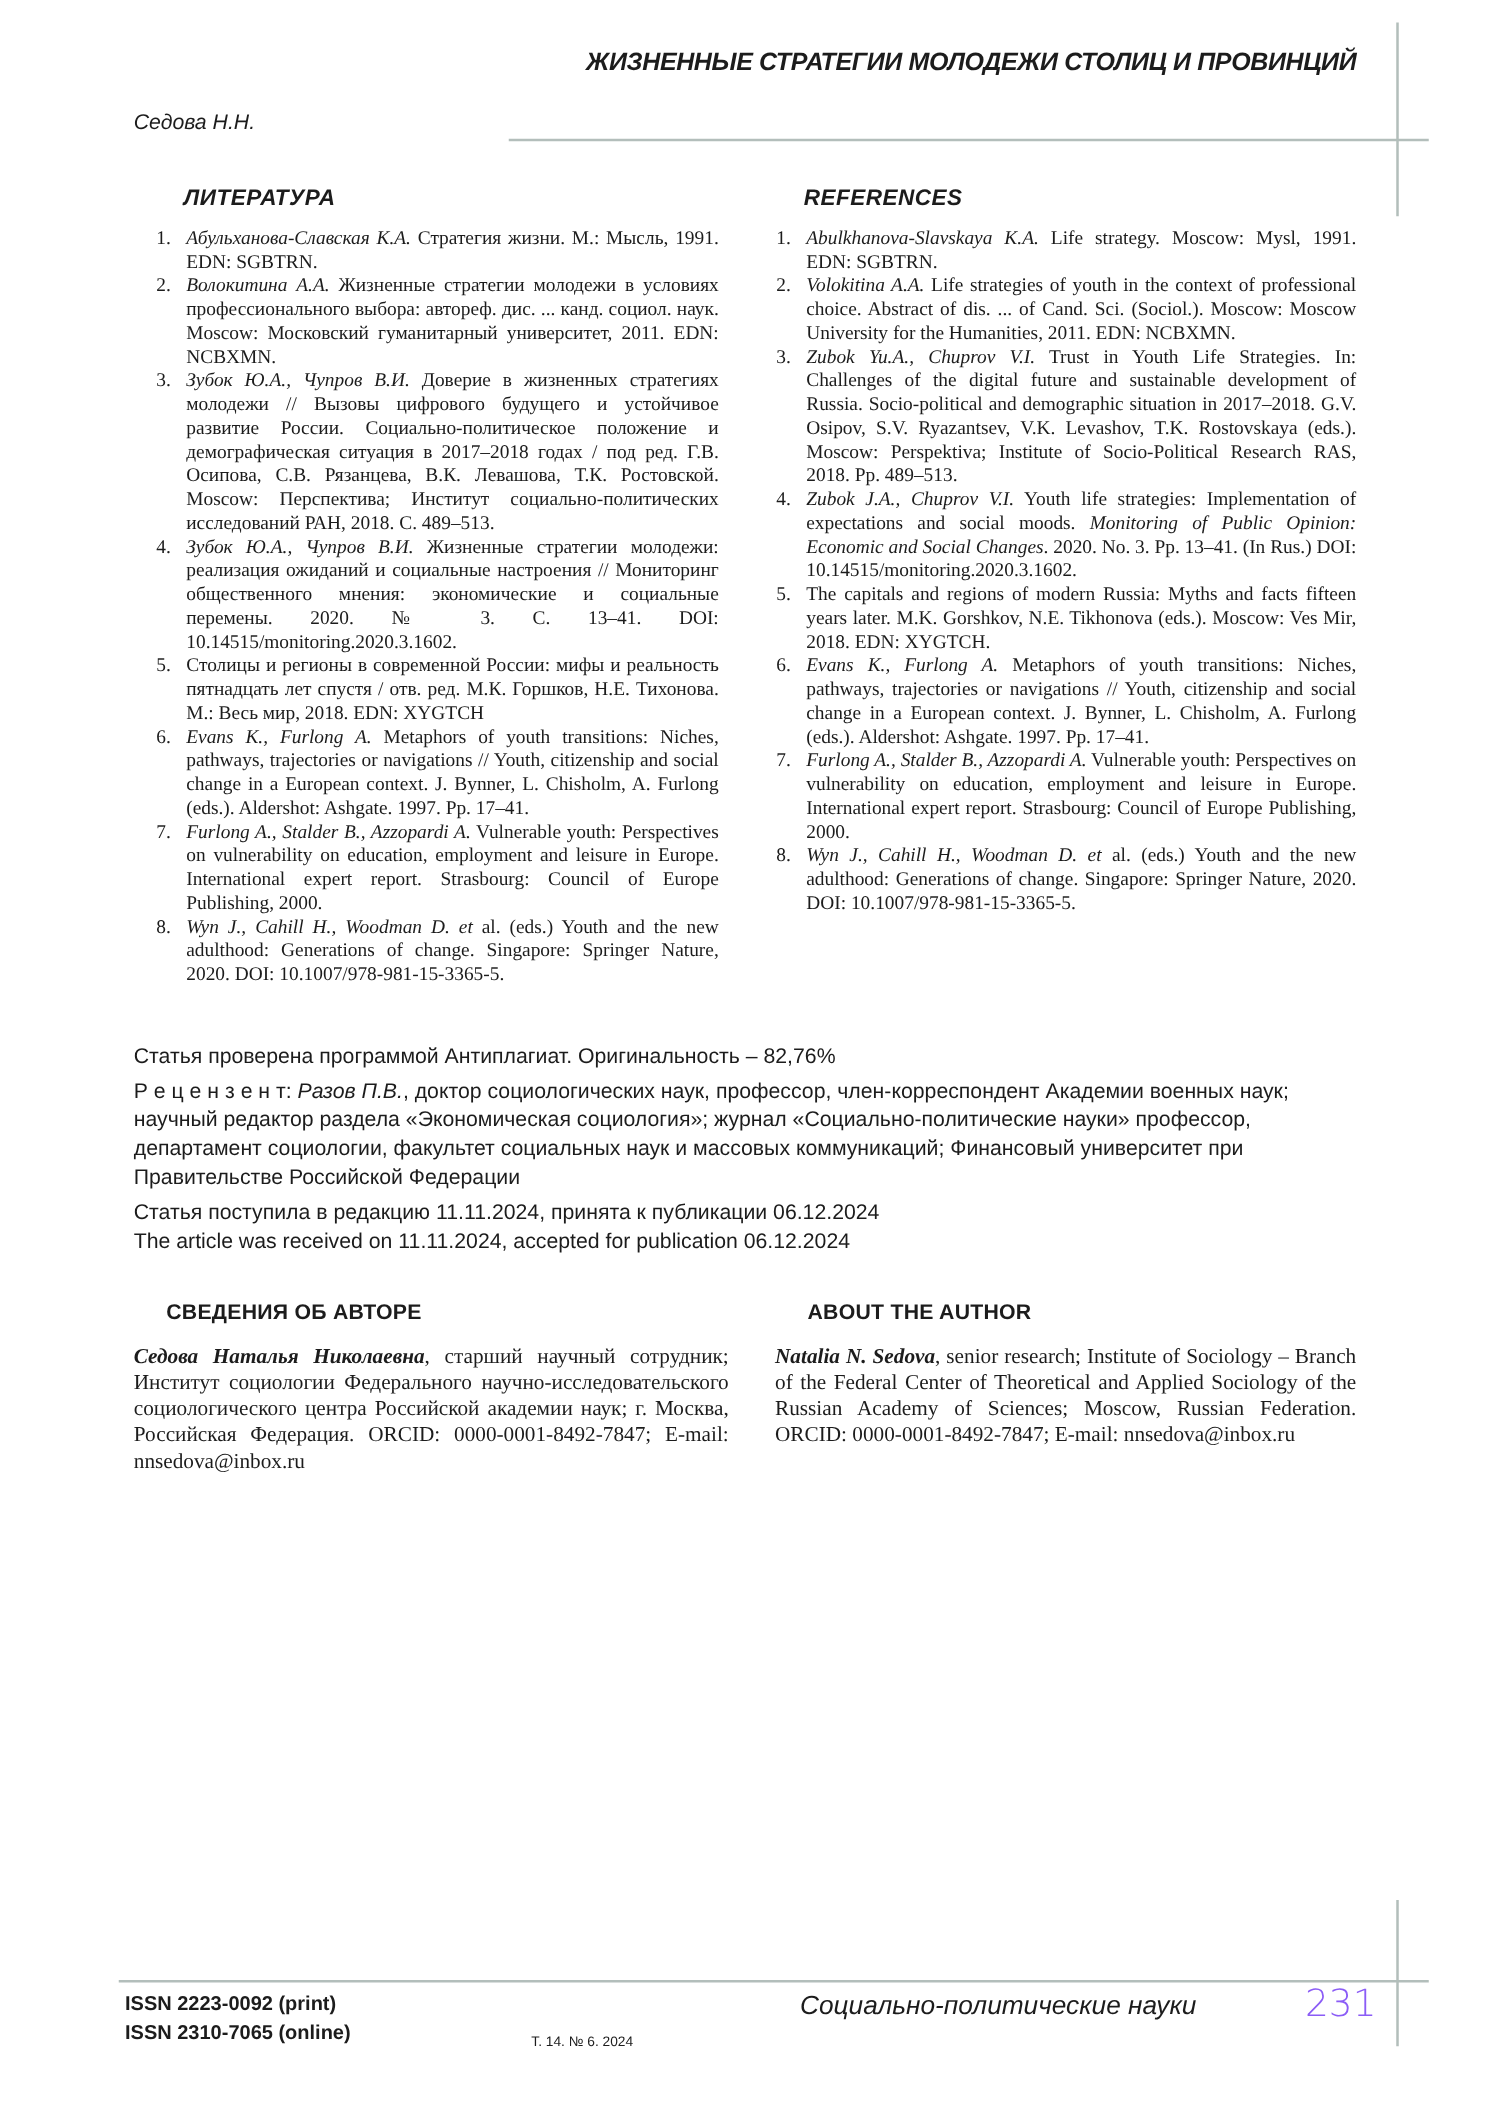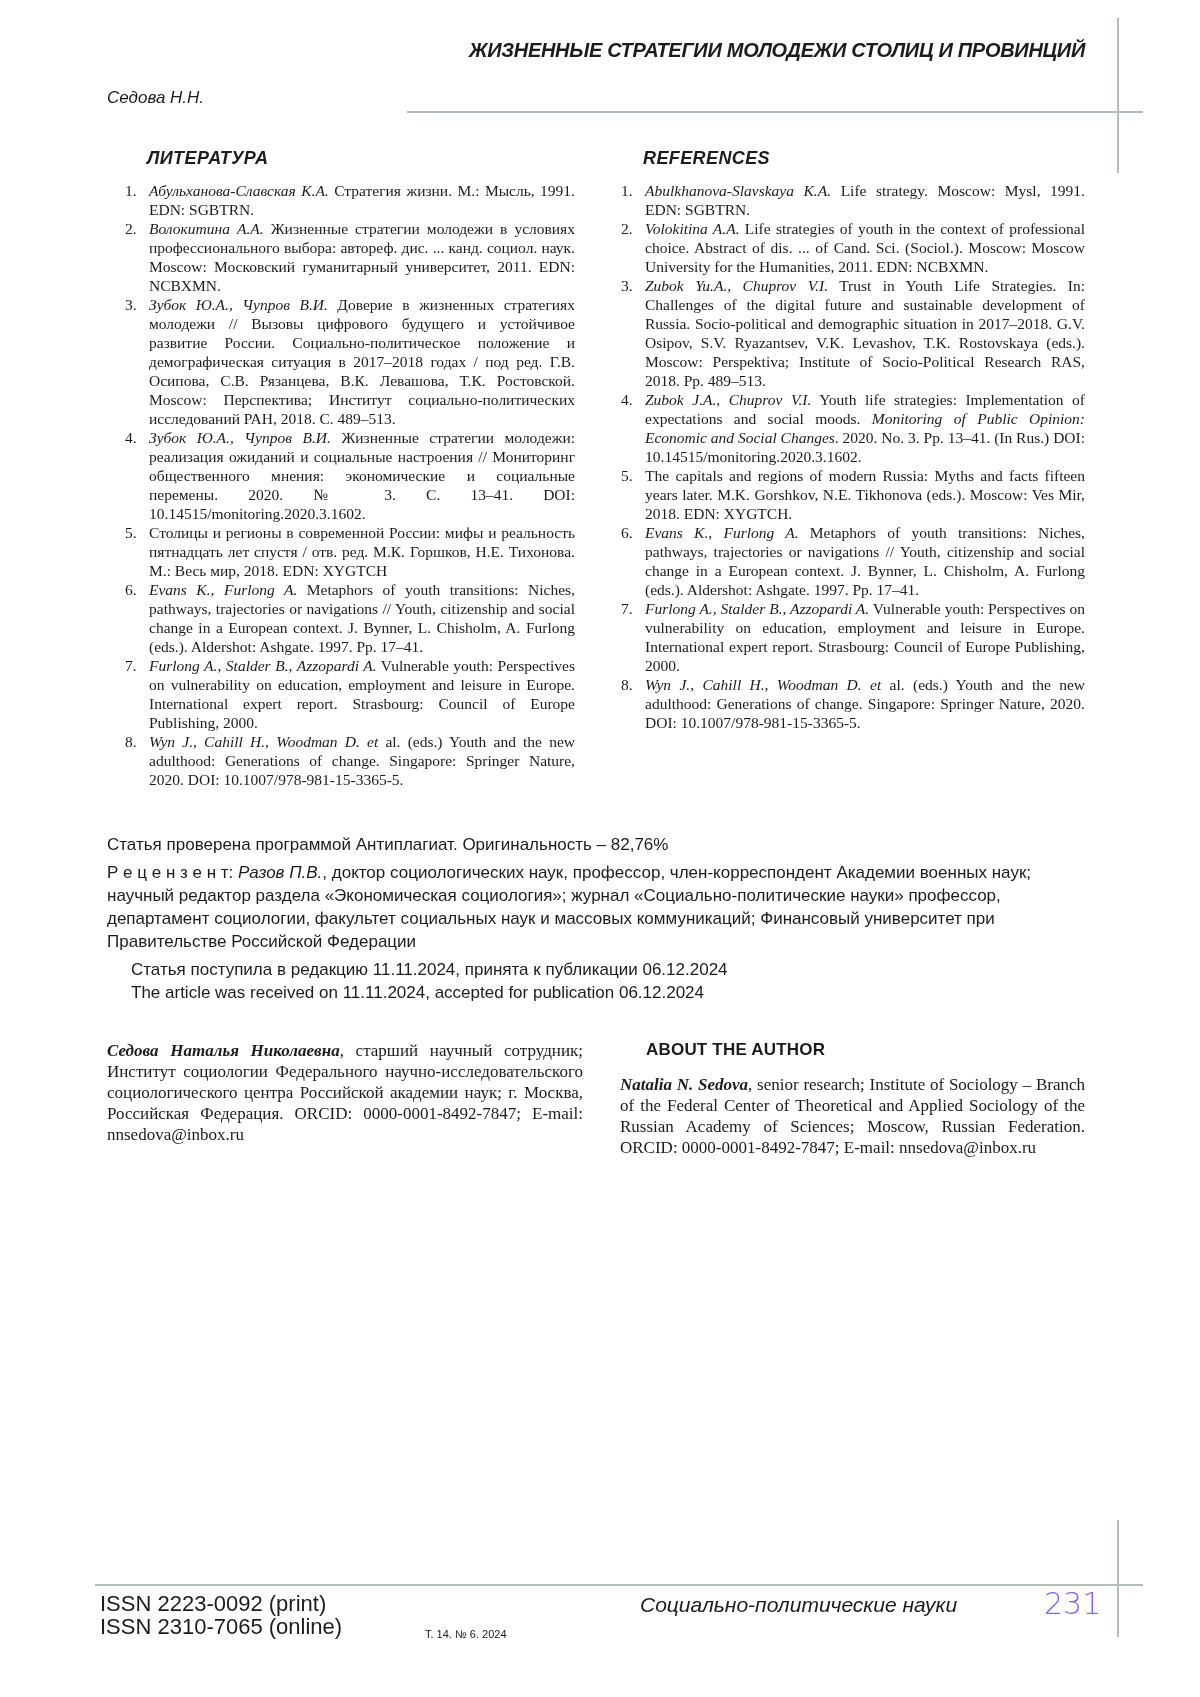--- a/index.html
+++ b/index.html
@@ -39,34 +39,34 @@
     text-align:justify;
   }
   .ref-list li{position:relative;padding-left:24px;}
   .ref-num{position:absolute;left:0;top:0;}
   .it{font-style:italic;}
   .bit{font-style:italic;font-weight:bold;}
   
   .note{position:absolute;left:107px;font-size:17px;line-height:23px;}
   .note-plagiarism{top:833px;width:940px;}
   .note-reviewer{top:861px;width:942px;}
-  .note-dates{top:958px;width:940px;margin-left:24px;}
+  .note-dates{top:958px;width:940px;}
   
   .about{position:absolute;top:1040px;}
   .about-ru{left:107px;width:476px;}
   .about-en{left:620px;width:465px;}
   .about-heading{margin:0 0 14px 26px;font-size:17px;letter-spacing:0.2px;}
   .about-text{
     font-family:"Liberation Serif","DejaVu Serif",serif;
     font-size:17px;line-height:21px;text-align:justify;
   }
   
   .rule-bottom{position:absolute;top:1584px;left:95px;width:1048px;height:2px;background:#b3bebb;}
   .vrule-bottom{position:absolute;top:1520px;left:1117px;width:2px;height:117px;background:#b3bebb;}
-  .footer-issn{position:absolute;top:1592px;left:100px;font-size:22px;line-height:23px;}
+  .footer-issn{position:absolute;top:1592px;left:100px;font-size:16px;line-height:23px;font-weight:bold;}
   .footer-vol{position:absolute;top:1628px;left:425px;font-size:11px;}
   .footer-journal{position:absolute;top:1593px;left:640px;width:323px;font-style:italic;font-size:21px;}
   .footer-page{
     position:absolute;top:1586px;left:1044px;
     font-size:30px;font-weight:300;color:#8b5cf6;
     font-family:"DejaVu Sans","Liberation Sans",sans-serif;
   }
 </style>
 </head>
 <body>
@@ -107,20 +107,21 @@
   </div>
 
   <div class="note note-plagiarism">Статья проверена программой Антиплагиат. Оригинальность – 82,76%</div>
   <div class="note note-reviewer"><span>Р е ц е н з е н т: </span><span class="it">Разов П.В.</span><span>, доктор социологических наук, профессор, член-корреспондент Академии военных наук; научный редактор раздела «Экономическая социология»; журнал «Социально-политические науки» профессор, департамент социологии, факультет социальных наук и массовых коммуникаций; Финансовый университет при Правительстве Российской Федерации</span></div>
   <div class="note note-dates">
     <div>Статья поступила в редакцию 11.11.2024, принята к публикации 06.12.2024</div>
     <div>The article was received on 11.11.2024, accepted for publication 06.12.2024</div>
   </div>
 
   <div class="about about-ru">
+    <h3 class="about-heading">СВЕДЕНИЯ ОБ АВТОРЕ</h3>
     <p class="about-text" style="margin:0"><span class="bit">Седова Наталья Николаевна</span><span>, старший научный сотрудник; Институт социологии Федерального научно-исследовательского социологического центра Российской академии наук; г. Москва, Российская Федерация. ORCID: 0000-0001-8492-7847; E-mail: nnsedova@inbox.ru</span></p>
   </div>
 
   <div class="about about-en">
     <h3 class="about-heading">ABOUT THE AUTHOR</h3>
     <p class="about-text" style="margin:0"><span class="bit">Natalia N. Sedova</span><span>, senior research; Institute of Sociology – Branch of the Federal Center of Theoretical and Applied Sociology of the Russian Academy of Sciences; Moscow, Russian Federation. ORCID: 0000-0001-8492-7847; E-mail: nnsedova@inbox.ru</span></p>
   </div>
 
   <div class="rule-bottom"></div>
   <div class="vrule-bottom"></div>

